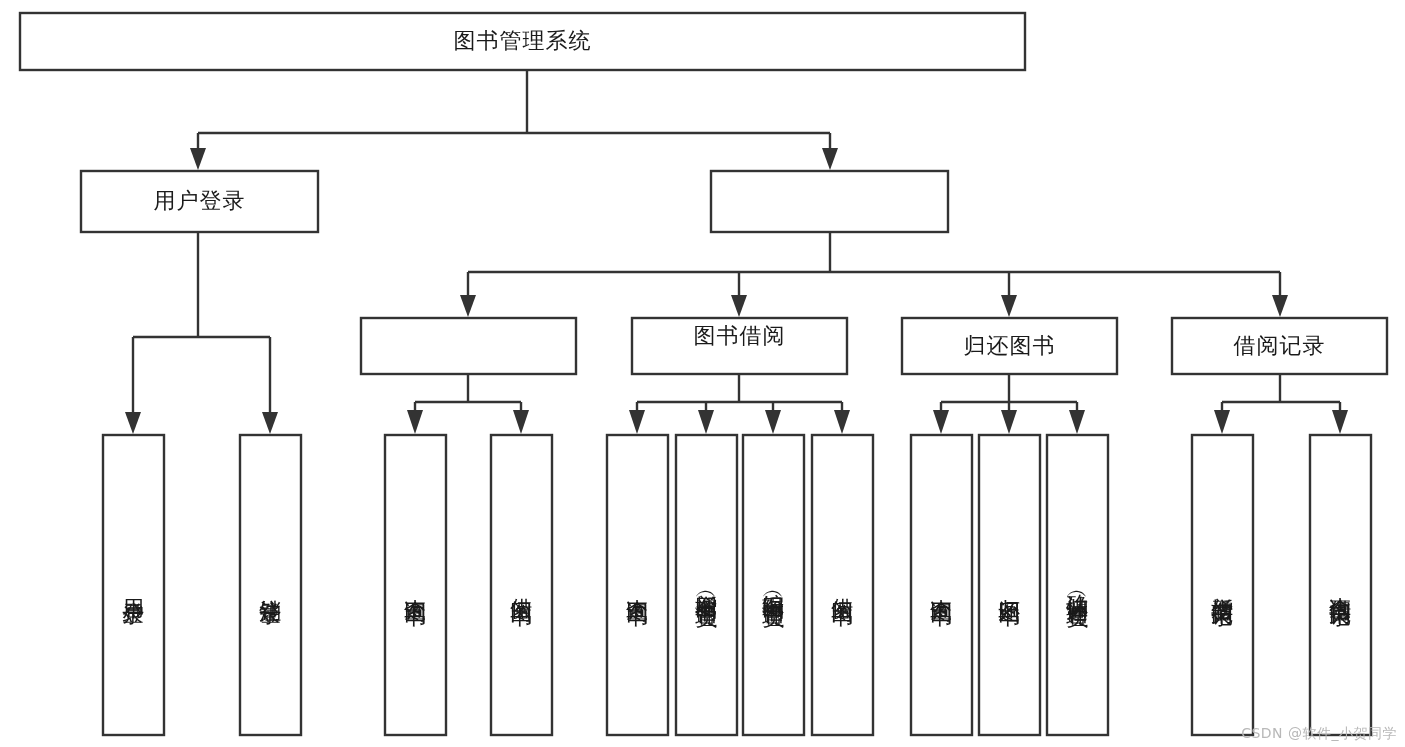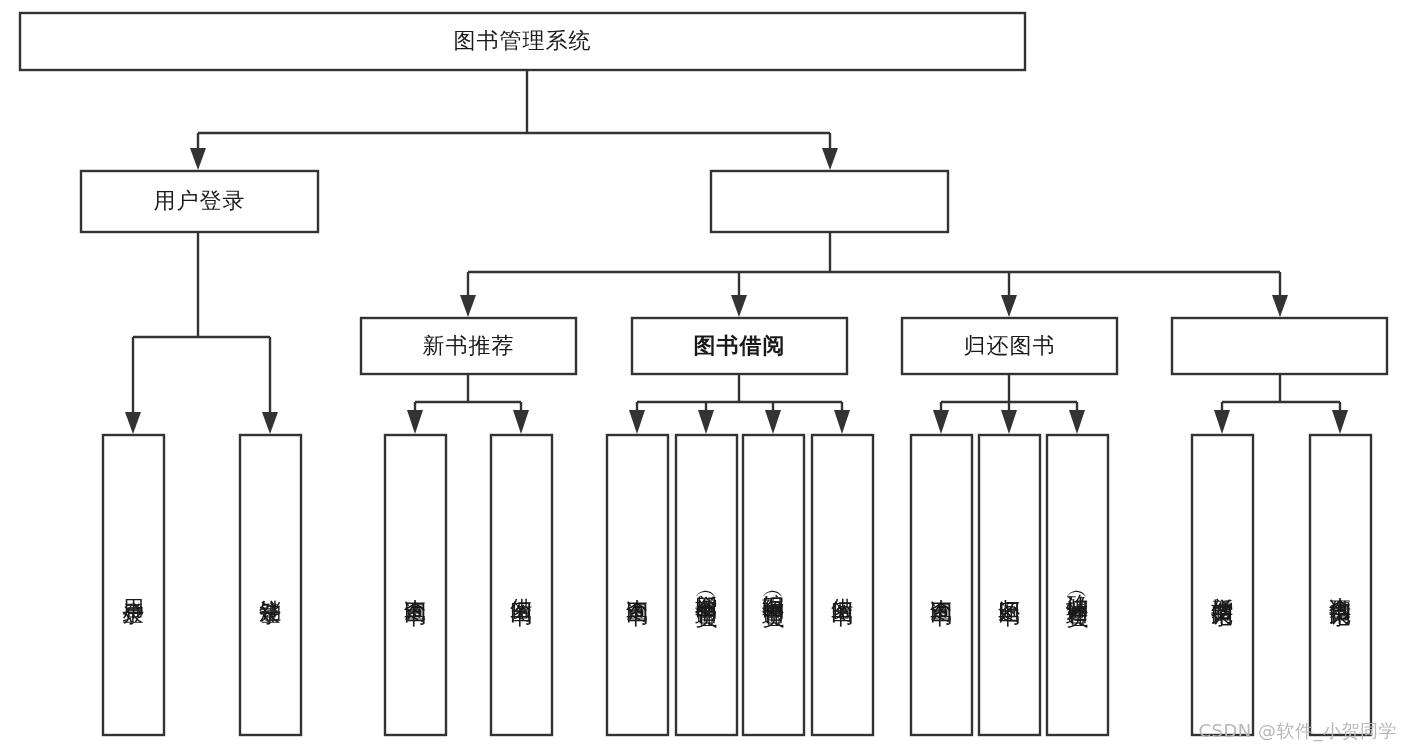--- a/index.html
+++ b/index.html
@@ -64,21 +64,21 @@
     text-orientation: upright;
     font-size: 22px;
     letter-spacing: 2px;
     line-height: 1.15;
     white-space: nowrap;
   }
   .watermark {
     position: absolute;
     right: 8px;
     bottom: 4px;
-    font-size: 18px;
+    font-size: 14px;
     color: #b8b8b8;
     font-family: "DejaVu Sans", "Liberation Sans", sans-serif;
     letter-spacing: 0.5px;
     white-space: nowrap;
   }
 </style>
 </head>
 <body>
 
 <div id="diagram-root">
@@ -173,23 +173,23 @@
 
     <rect class="node-box" x="1192" y="435" width="61" height="300"></rect>
     <rect class="node-box" x="1310" y="435" width="61" height="300"></rect>
 
   </svg>
 
   <div class="node-label horizontal" style="left:20px; top:13px; width:1005px; height:57px;">图书管理系统</div>
 
   <div class="node-label horizontal" style="left:81px; top:171px; width:237px; height:61px;">用户登录</div>
 
-  <div class="node-label horizontal" style="left:361px; top:318px; width:215px; height:56px;">新书推荐</div>
-  <div class="node-label horizontal" style="left:632px; top:318px; width:215px; height:56px;font-weight:bold;">图书借阅</div>
+  <div class="node-label horizontal" style="left:632px; top:308px; width:215px; height:56px;">图书借阅</div>
   <div class="node-label horizontal" style="left:902px; top:318px; width:215px; height:56px;">归还图书</div>
+  <div class="node-label horizontal" style="left:1172px; top:318px; width:215px; height:56px;">借阅记录</div>
 
   <div class="node-label vertical" style="left:103px; top:435px; width:61px; height:300px;">用户登录</div>
   <div class="node-label vertical" style="left:240px; top:435px; width:61px; height:300px;">注销登录</div>
 
   <div class="node-label vertical" style="left:385px; top:435px; width:61px; height:300px;">查询图书</div>
   <div class="node-label vertical" style="left:491px; top:435px; width:61px; height:300px;">借阅图书</div>
 
   <div class="node-label vertical" style="left:607px; top:435px; width:61px; height:300px;">查询图书</div>
   <div class="node-label vertical" style="left:676px; top:435px; width:61px; height:300px;">新增图书（管理员）</div>
   <div class="node-label vertical" style="left:743px; top:435px; width:61px; height:300px;">编辑图书（管理员）</div>

